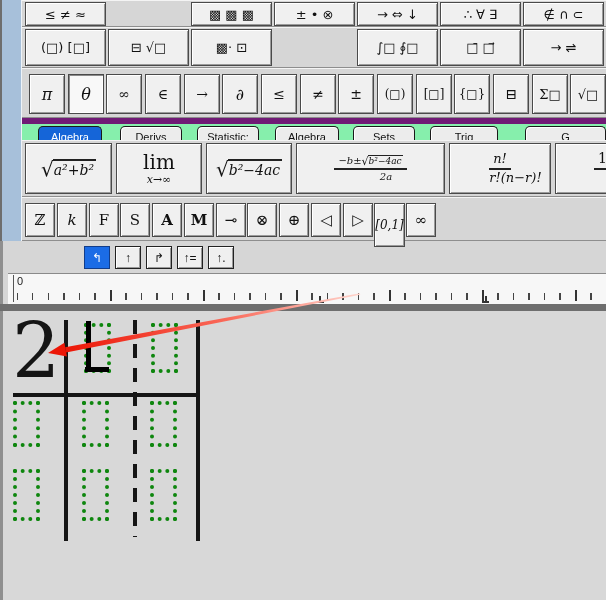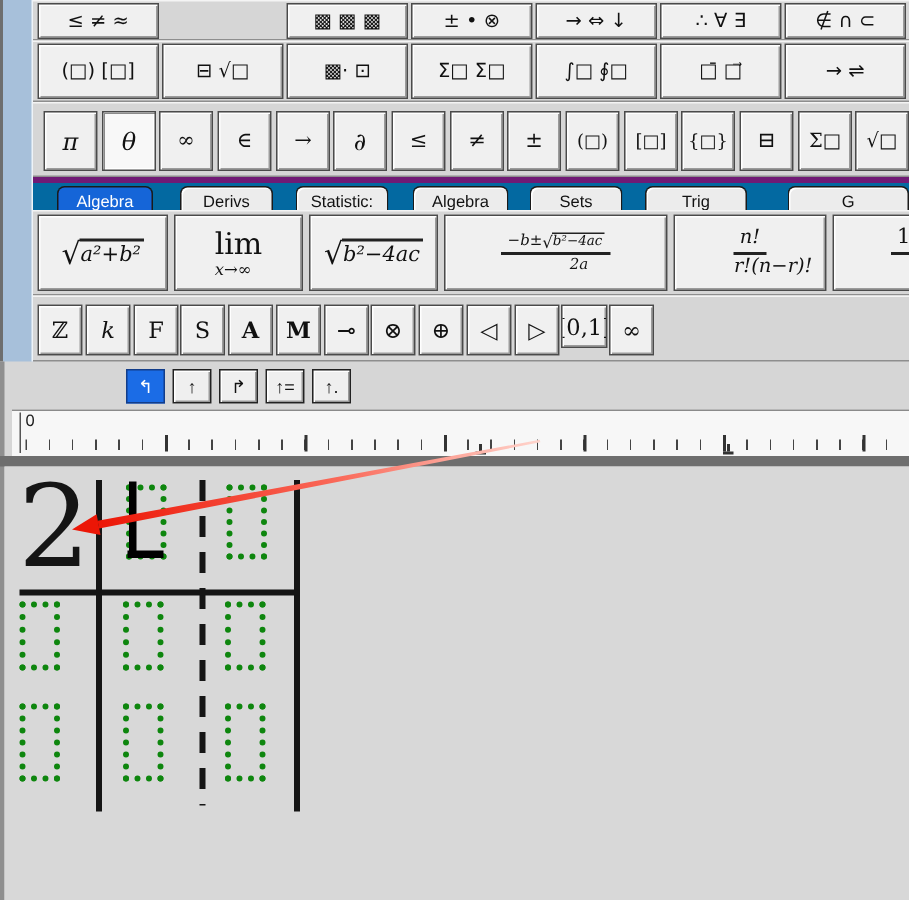--- a/index.html
+++ b/index.html
@@ -19,34 +19,34 @@
   
   .btn{position:absolute;background:#f0f0f0;border:1px solid #4a4a4a;box-sizing:border-box;
        box-shadow:inset 1px 1px 0 #ffffff, inset -1px -1px 0 #9b9b9b;
        display:flex;align-items:center;justify-content:center;color:#111;cursor:default;overflow:hidden;}
   .sym{font-family:"DejaVu Sans",sans-serif;font-size:13px;white-space:pre;}
   .smallsym{font-family:"DejaVu Serif",serif;font-size:14px;white-space:pre;}
   .it{font-style:italic;}
   .pressed{background:#f8f8f8;box-shadow:inset 1px 1px 0 #8a8a8a, inset -1px -1px 0 #ffffff;}
 
   
-  #tabbar{position:absolute;left:22px;right:0;top:118px;height:22px;background:#0369a1;
-          border-top:4px solid #701a75;}
+  #tabbar{position:absolute;left:22px;right:0;top:118px;height:22px;background:#86efac;
+          border-top:6px solid #701a75;}
   .tab{position:absolute;bottom:0;height:20px;background:#ececec;border:1px solid #1a1a1a;border-bottom:none;
        border-radius:5px 5px 0 0;box-sizing:border-box;display:flex;align-items:center;justify-content:center;
        font-size:11px;color:#111;box-shadow:inset 1px 1px 0 #fff;cursor:default;overflow:hidden;}
   .tab.active{background:#1565d8;color:#fff;box-shadow:none;}
 
   
   .math{font-family:"DejaVu Serif",serif;font-style:italic;}
   .radsign{font-family:"DejaVu Serif",serif;font-style:normal;font-size:20px;line-height:1;margin-right:-1px;}
   .radbody{border-top:2px solid #222;padding:1px 2px 0 1px;font-size:14px;line-height:1.15;}
   .radsign.sm{font-size:11px;}
   .radbody.sm{border-top:1px solid #222;font-size:9px;padding:0 1px;}
-  .stack{display:flex;flex-direction:column;align-items:flex-start;line-height:1;}
+  .stack{display:flex;flex-direction:column;align-items:center;line-height:1;}
   .limtop{font-family:"DejaVu Serif",serif;font-style:normal;font-size:20px;}
   .limbot{font-family:"DejaVu Serif",serif;font-style:italic;font-size:11px;margin-top:2px;}
   .frac{display:flex;flex-direction:column;align-items:center;line-height:1.15;}
   .fnum{border-bottom:2px solid #222;padding:0 4px 1px 4px;display:flex;align-items:flex-end;justify-content:center;}
   .fden{padding-top:1px;margin-left:31px;}
 
   
   .letter{font-family:"DejaVu Serif",serif;font-size:15px;}
   .frak{font-weight:bold;}
 
@@ -97,21 +97,20 @@
   <div class="btn sym" style="left:191px;top:2px;width:81px;height:24px;">▩ ▩ ▩</div>
   <div class="btn sym" style="left:274px;top:2px;width:81px;height:24px;">± • ⊗</div>
   <div class="btn sym" style="left:357px;top:2px;width:81px;height:24px;">→ ⇔ ↓</div>
   <div class="btn sym" style="left:440px;top:2px;width:81px;height:24px;">∴ ∀ ∃</div>
   <div class="btn sym" style="left:523px;top:2px;width:81px;height:24px;">∉ ∩ ⊂</div>
 
   <div class="panel" style="top:27px;height:41px;"></div>
   <div class="btn sym" style="left:25px;top:29px;width:81px;height:37px;">(□) [□]</div>
   <div class="btn sym" style="left:108px;top:29px;width:81px;height:37px;">⊟ √□</div>
   <div class="btn sym" style="left:191px;top:29px;width:81px;height:37px;">▩· ⊡</div>
-  <div class="btn sym" style="left:274px;top:29px;width:81px;height:37px;">Σ□ Σ□</div>
   <div class="btn sym" style="left:357px;top:29px;width:81px;height:37px;">∫□ ∮□</div>
   <div class="btn sym" style="left:440px;top:29px;width:81px;height:37px;">□̄ □⃗</div>
   <div class="btn sym" style="left:523px;top:29px;width:81px;height:37px;">→ ⇌</div>
 
   <div class="panel" style="top:68px;height:50px;"></div>
   <div class="btn smallsym it" style="left:29px;top:74px;width:36px;height:40px;font-size:16px;">π</div>
   <div class="btn smallsym it pressed" style="left:68px;top:74px;width:36px;height:40px;font-size:16px;">θ</div>
   <div class="btn smallsym" style="left:106px;top:74px;width:36px;height:40px;">∞</div>
   <div class="btn smallsym" style="left:145px;top:74px;width:36px;height:40px;">∈</div>
   <div class="btn smallsym" style="left:184px;top:74px;width:36px;height:40px;">→</div>
@@ -179,21 +178,21 @@
   <div class="btn letter it" style="left:57px;top:203px;width:30px;height:34px;">k</div>
   <div class="btn letter" style="left:89px;top:203px;width:30px;height:34px;">F</div>
   <div class="btn letter" style="left:120px;top:203px;width:30px;height:34px;">S</div>
   <div class="btn letter frak" style="left:152px;top:203px;width:30px;height:34px;">A</div>
   <div class="btn letter frak" style="left:184px;top:203px;width:30px;height:34px;">M</div>
   <div class="btn letter" style="left:216px;top:203px;width:30px;height:34px;">⊸</div>
   <div class="btn letter" style="left:247px;top:203px;width:30px;height:34px;">⊗</div>
   <div class="btn letter" style="left:279px;top:203px;width:30px;height:34px;">⊕</div>
   <div class="btn letter" style="left:311px;top:203px;width:30px;height:34px;">◁</div>
   <div class="btn letter" style="left:343px;top:203px;width:30px;height:34px;">▷</div>
-  <div class="btn letter" style="left:374px;top:203px;width:31px;height:29px;font-size:15px;">[0,1]</div>
+  <div class="btn letter" style="left:374px;top:203px;width:31px;height:44px;font-size:12px;font-style:italic;">[0,1]</div>
   <div class="btn letter" style="left:406px;top:203px;width:30px;height:34px;">∞</div>
 
   <div class="well active" style="left:84px;">↰</div>
   <div class="well" style="left:115px;">↑</div>
   <div class="well" style="left:146px;">↱</div>
   <div class="well" style="left:177px;">↑=</div>
   <div class="well" style="left:208px;">↑.</div>
 
   <div id="ruler">
     <div class="marginline"></div>

